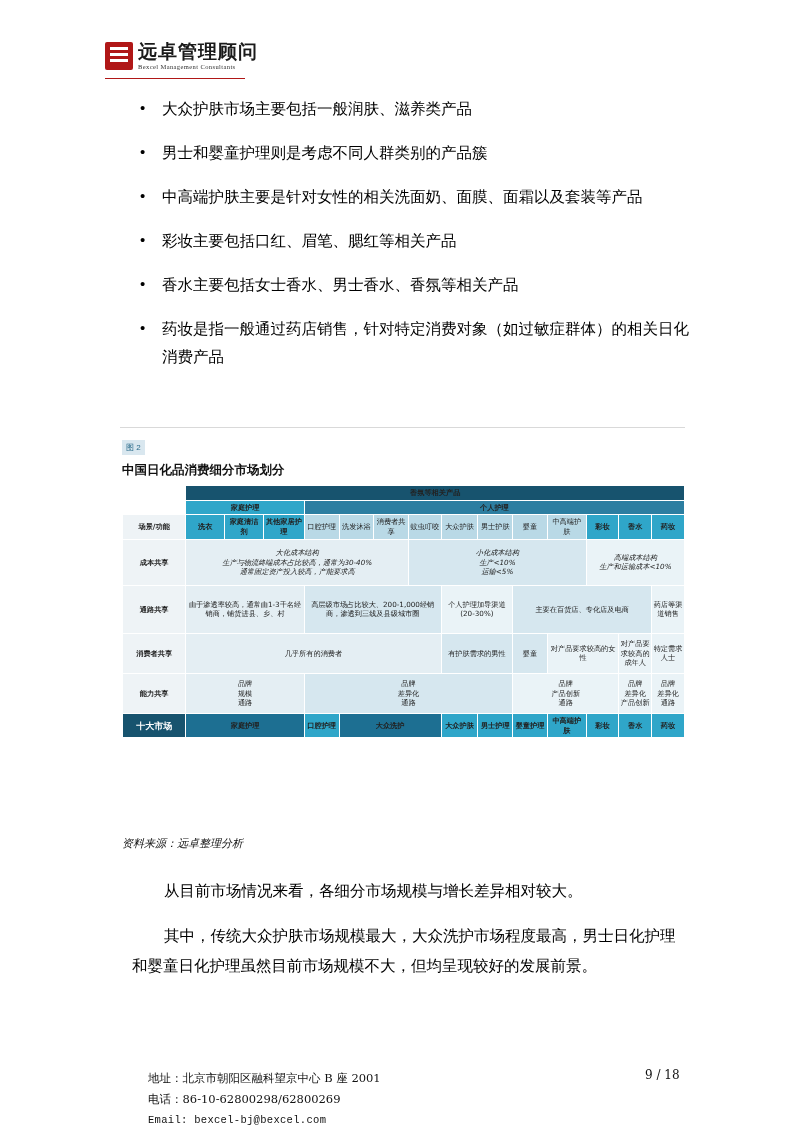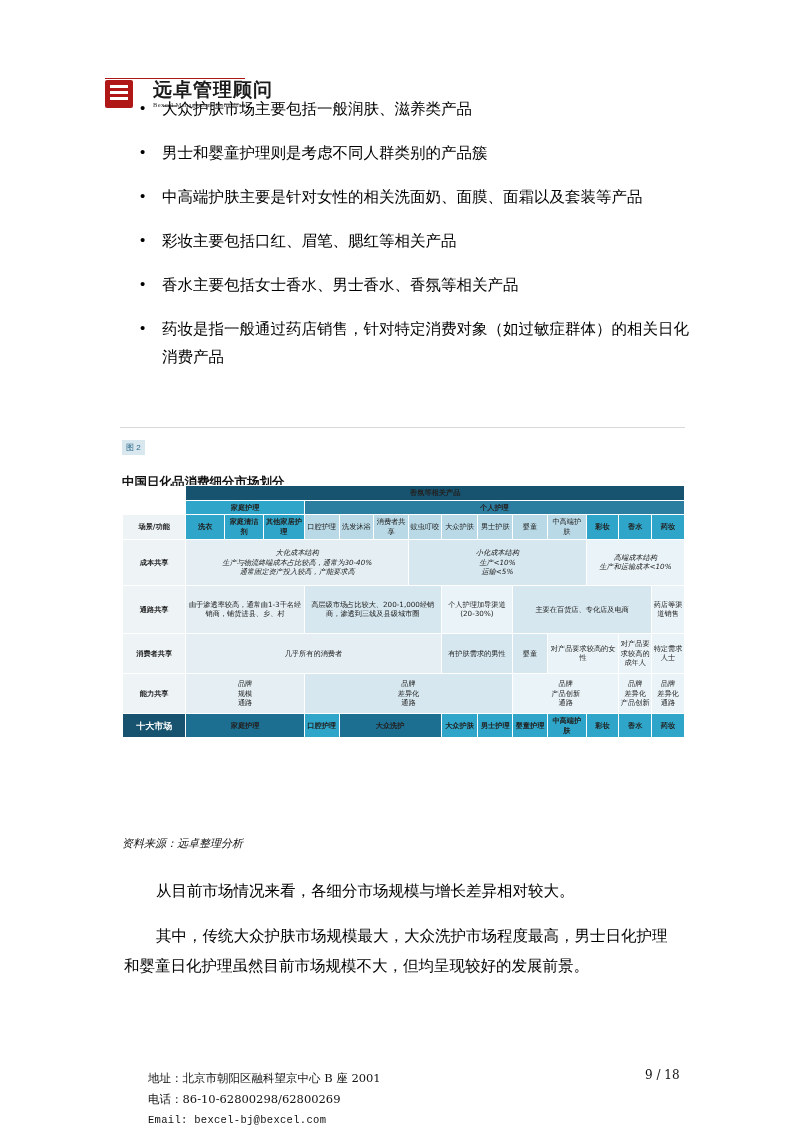--- a/index.html
+++ b/index.html
@@ -2,59 +2,59 @@
 <html><head>
 <meta charset="utf-8">
 <style>
   html,body{margin:0;padding:0;background:#b8b8b8;}
   body{font-family:"Liberation Sans","DejaVu Sans",sans-serif;}
   .page{
     position:relative;width:800px;height:1131px;background:#fff;margin:0 auto;
     box-sizing:border-box;overflow:hidden;
   }
   
-  .logo-wrap{position:absolute;left:105px;top:42px;display:flex;align-items:center;gap:20px;margin-top:38px;}
+  .logo-wrap{position:absolute;left:105px;top:42px;display:flex;align-items:center;gap:5px;}
   .logo-mark{width:28px;height:28px;background:#b01717;position:relative;border-radius:2px;}
   .logo-mark:before{content:"";position:absolute;left:5px;top:5px;width:18px;height:3px;background:#fff;box-shadow:0 6px 0 #fff,0 12px 0 #fff;}
   .logo-text{line-height:1;}
   .logo-cn{font-family:"DejaVu Sans",sans-serif;font-size:19px;font-weight:bold;color:#1a1a1a;letter-spacing:1px;}
   .logo-en{font-size:6.5px;color:#333;letter-spacing:.4px;margin-top:3px;font-family:"Liberation Serif",serif;}
   .logo-rule{position:absolute;left:105px;top:78px;width:140px;height:1px;background:#b01717;}
 
   
   .bullets{position:absolute;left:140px;top:95px;width:560px;}
   .bullet{display:flex;align-items:flex-start;margin-bottom:16px;}
   .bullet .dot{width:22px;flex:0 0 22px;font-size:15px;line-height:26px;color:#000;text-align:left;}
   .bullet .txt{font-family:"DejaVu Serif","Liberation Serif",serif;font-size:15.5px;line-height:28px;color:#000;}
 
   
   .fig-rule{position:absolute;left:120px;top:427px;width:565px;height:1px;background:#d9d9d9;}
   .fig-tag{position:absolute;left:122px;top:440px;background:#d9e7ef;color:#2a6b8a;font-size:8px;padding:2px 4px;}
-  .fig-title{position:absolute;left:122px;top:474px;font-size:12.5px;font-weight:bold;color:#111;font-family:"DejaVu Sans",sans-serif;}
+  .fig-title{position:absolute;left:122px;top:462px;font-size:12.5px;font-weight:bold;color:#111;font-family:"DejaVu Sans",sans-serif;}
 
   
   .chart{position:absolute;left:122px;top:485px;width:563px;font-family:"DejaVu Sans",sans-serif;}
   table.mx{border-collapse:collapse;width:100%;table-layout:fixed;}
   table.mx td{border:1px solid #fff;vertical-align:middle;text-align:center;padding:2px 1px;font-size:7.2px;line-height:1.35;color:#222;}
   .lbl{background:#eef3f6;color:#123d52;font-size:9px;font-weight:bold;width:62px;}
   .hdr-dark{background:#17536e;color:#fff;font-weight:bold;font-size:9.5px;padding:4px 0;}
   .hdr-mid{background:#2c7ea1;color:#fff;font-weight:bold;font-size:8.6px;padding:3px 0;}
   .hdr-teal{background:#2fa6c9;color:#fff;font-weight:bold;font-size:8.4px;padding:3px 0;}
   .cell-lt{background:#e4eef3;}
   .cell-lt2{background:#d6e7ef;}
   .cell-lt3{background:#eaf3f7;}
   .cell-blue{background:#b9d9e6;}
   .ital{font-style:italic;}
   .row-mkt td{background:#2fa6c9;color:#fff;font-weight:bold;font-size:8px;padding:4px 1px;}
   .row-mkt td.lblm{background:#17536e;color:#fff;font-size:9px;}
   .row-mkt td.deep{background:#1d6f92;}
   .src{position:absolute;left:122px;top:836px;font-size:11px;font-style:italic;color:#111;font-family:"DejaVu Serif","Liberation Serif",serif;}
 
   
-  .paras{position:absolute;left:124px;top:860px;width:558px;}
+  .paras{position:absolute;left:132px;top:860px;width:558px;}
   .para{font-family:"DejaVu Serif","Liberation Serif",serif;font-size:15.5px;line-height:30px;color:#000;text-indent:32px;margin-bottom:2px;}
 
   
   .footer{position:absolute;left:148px;top:1068px;width:520px;font-family:"DejaVu Serif","Liberation Serif",serif;font-size:11.5px;color:#111;line-height:21px;}
   .footer .mono{font-family:Liberation Mono, monospace;font-size:10.5px;letter-spacing:.3px;}
   .pageno{position:absolute;left:645px;top:1068px;font-size:12px;color:#111;font-family:"DejaVu Serif","Liberation Serif",serif;}
 </style>
 </head>
 <body>
 

